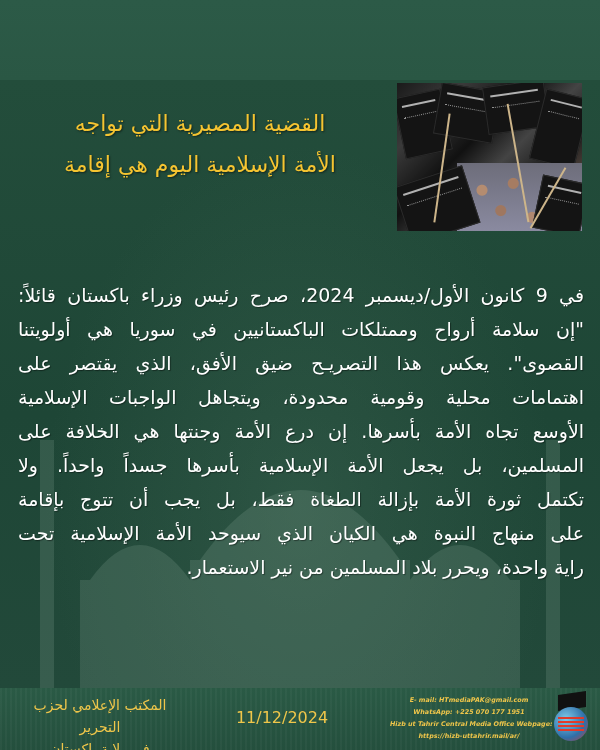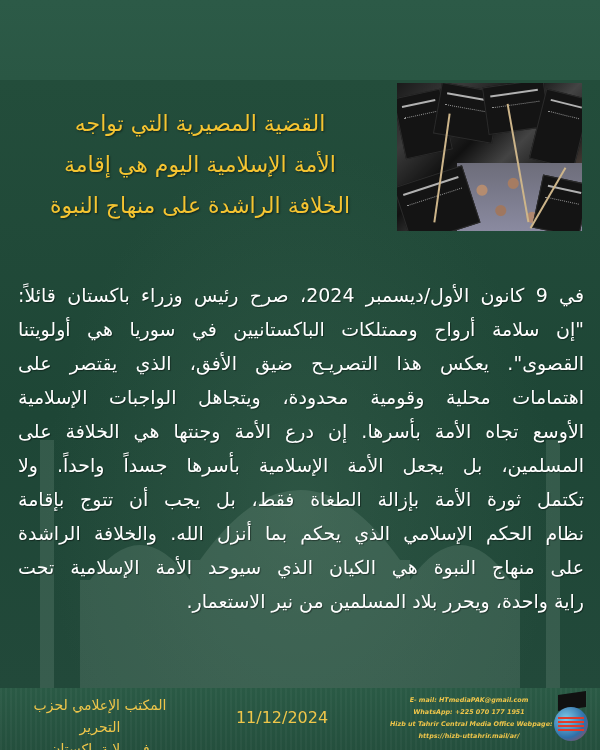--- a/index.html
+++ b/index.html
@@ -139,32 +139,30 @@
       <div class="script"></div>
     </div>
   <div class="pole" style="left:44px;top:30px;height:110px;transform:rotate(8deg);"></div>
   <div class="pole" style="left:120px;top:20px;height:120px;transform:rotate(-10deg);"></div>
   <div class="pole" style="left:150px;top:80px;height:70px;transform:rotate(30deg);"></div>
 </div>
 
 <div class="title">
   <div>القضية المصيرية التي تواجه</div>
   <div>الأمة الإسلامية اليوم هي إقامة</div>
-  <div>الخلافة الراشدة على منهاج النبوة</div>
 </div>
 
 <div class="body-text">
   <span class="line">في 9 كانون الأول/ديسمبر 2024، صرح رئيس وزراء باكستان قائلاً:</span>
   <span class="line">"إن سلامة أرواح وممتلكات الباكستانيين في سوريا هي أولويتنا</span>
   <span class="line">القصوى". يعكس هذا التصريـح ضيق الأفق، الذي يقتصر على</span>
   <span class="line">اهتمامات محلية وقومية محدودة، ويتجاهل الواجبات الإسلامية</span>
   <span class="line">الأوسع تجاه الأمة بأسرها. إن درع الأمة وجنتها هي الخلافة على</span>
   <span class="line">المسلمين، بل يجعل الأمة الإسلامية بأسرها جسداً واحداً. ولا</span>
   <span class="line">تكتمل ثورة الأمة بإزالة الطغاة فقط، بل يجب أن تتوج بإقامة</span>
-  <span class="line">نظام الحكم الإسلامي الذي يحكم بما أنزل الله. والخلافة الراشدة</span>
   <span class="line">على منهاج النبوة هي الكيان الذي سيوحد الأمة الإسلامية تحت</span>
   <span class="line last">راية واحدة، ويحرر بلاد المسلمين من نير الاستعمار.</span>
 </div>
 
 <div class="footer">
   <div class="office">
     <div>المكتب الإعلامي لحزب التحرير</div>
     <div>في ولاية باكستان</div>
   </div>
   <div class="date">11/12/2024</div>

